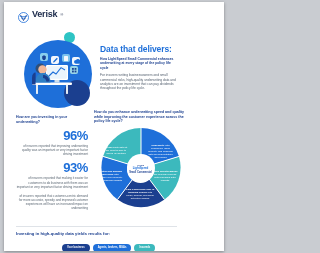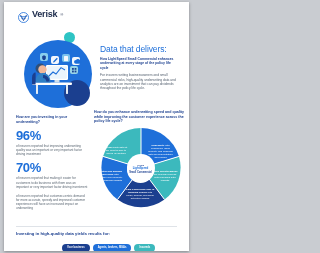--- a/index.html
+++ b/index.html
@@ -3,21 +3,21 @@
 <meta charset="utf-8">
 <style>
   html,body{margin:0;padding:0;}
   body{
     width:195px;height:253px;overflow:hidden;
     background:#c9ccd1;
     font-family:"Liberation Sans","DejaVu Sans",sans-serif;
     -webkit-font-smoothing:antialiased;
   }
   .page{
-    position:absolute;left:4px;top:2px;width:185px;height:249px;
+    position:absolute;left:4px;top:2px;width:220px;height:249px;
     background:#ffffff;
     box-shadow:0 1px 3px rgba(0,0,0,.35);
     overflow:hidden;
   }
 
   
   .logo-bar{position:absolute;left:0;top:0;width:185px;height:28px;}
   .logo{position:absolute;left:14px;top:7px;display:flex;align-items:center;gap:3px;}
   .logo-mark{width:11px;height:11px;position:relative;}
   .logo-word{font-size:9px;font-weight:700;color:#1b2a4a;letter-spacing:-.2px;line-height:11px;}
@@ -25,28 +25,28 @@
 
   
   .hero{position:absolute;left:14px;top:30px;width:78px;height:78px;}
   .hero-dot{position:absolute;left:46px;top:0px;width:11px;height:11px;border-radius:50%;background:#2ec4c4;}
   .hero-circle{position:absolute;left:6px;top:8px;width:68px;height:68px;border-radius:50%;background:#1e6fd9;}
   .hero-blob{position:absolute;left:46px;top:48px;width:26px;height:26px;border-radius:50%;background:#1b3f8f;}
   .hero-svg{position:absolute;left:0;top:0;}
 
   
   .intro{position:absolute;left:96px;top:42px;width:80px;}
-  .intro-title{font-size:8.5px;font-weight:400;color:#1e6fd9;line-height:10px;margin:0 0 3px 0;letter-spacing:-.1px;}
+  .intro-title{font-size:8.5px;font-weight:700;color:#1e6fd9;line-height:10px;margin:0 0 3px 0;letter-spacing:-.1px;}
   .intro-sub{font-size:3.4px;font-weight:700;color:#1b3f8f;line-height:4.4px;margin:0 0 3px 0;}
   .intro-body{font-size:3.3px;font-weight:400;color:#54606f;line-height:4.4px;margin:0;}
 
   
   .stats{position:absolute;left:12px;top:113px;width:72px;}
   .stats-q{font-size:3.6px;font-weight:700;color:#1b3f8f;line-height:4.6px;margin:0 0 5px 0;}
-  .stat{margin:0 0 5px 0;}
+  .stat{margin:0 0 5px 0;text-align:right;}
   .stat-num{font-size:13px;font-weight:700;color:#1e6fd9;line-height:14px;letter-spacing:-.4px;margin:0;}
   .stat-txt{font-size:3.1px;font-weight:400;color:#5a6672;line-height:4.1px;margin:1px 0 0 0;}
 
   
   .wheel-block{position:absolute;left:90px;top:108px;width:92px;}
   .wheel-q{font-size:3.6px;font-weight:700;color:#1b3f8f;line-height:4.6px;margin:0 0 2px 0;}
   .wheel-wrap{position:relative;width:92px;height:88px;}
   .wheel-svg{position:absolute;left:5px;top:0;}
   .seg-label{position:absolute;text-align:center;font-size:2.5px;line-height:3.1px;color:#ffffff;font-weight:400;}
   .seg-label b{font-weight:700;}
@@ -137,21 +137,21 @@
   </div>
 
   <div class="stats">
     <p class="stats-q">How are you investing in your underwriting?</p>
 
     <div class="stat">
       <p class="stat-num">96%</p>
       <p class="stat-txt">of insurers reported that improving underwriting quality was an important or very important factor driving investment</p>
     </div>
     <div class="stat">
-      <p class="stat-num">70%</p>
+      <p class="stat-num">93%</p>
       <p class="stat-txt">of insurers reported that making it easier for customers to do business with them was an important or very important factor driving investment</p>
     </div>
     <div class="stat">
       <p class="stat-txt">of insurers reported that customer-centric demand for more accurate, speedy and improved customer experiences will have an increased impact on underwriting</p>
     </div>
   </div>
 
   <div class="wheel-block">
     <p class="wheel-q">How do you enhance underwriting speed and quality while improving the customer experience across the policy life cycle?</p>
 

